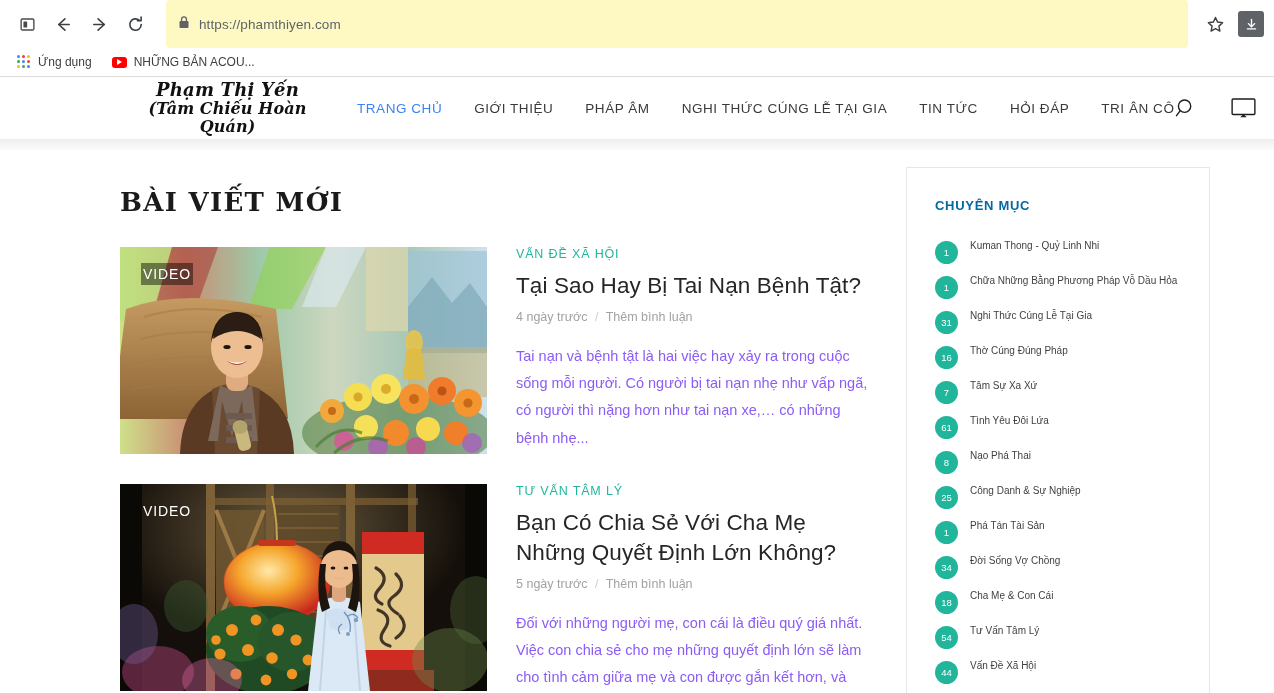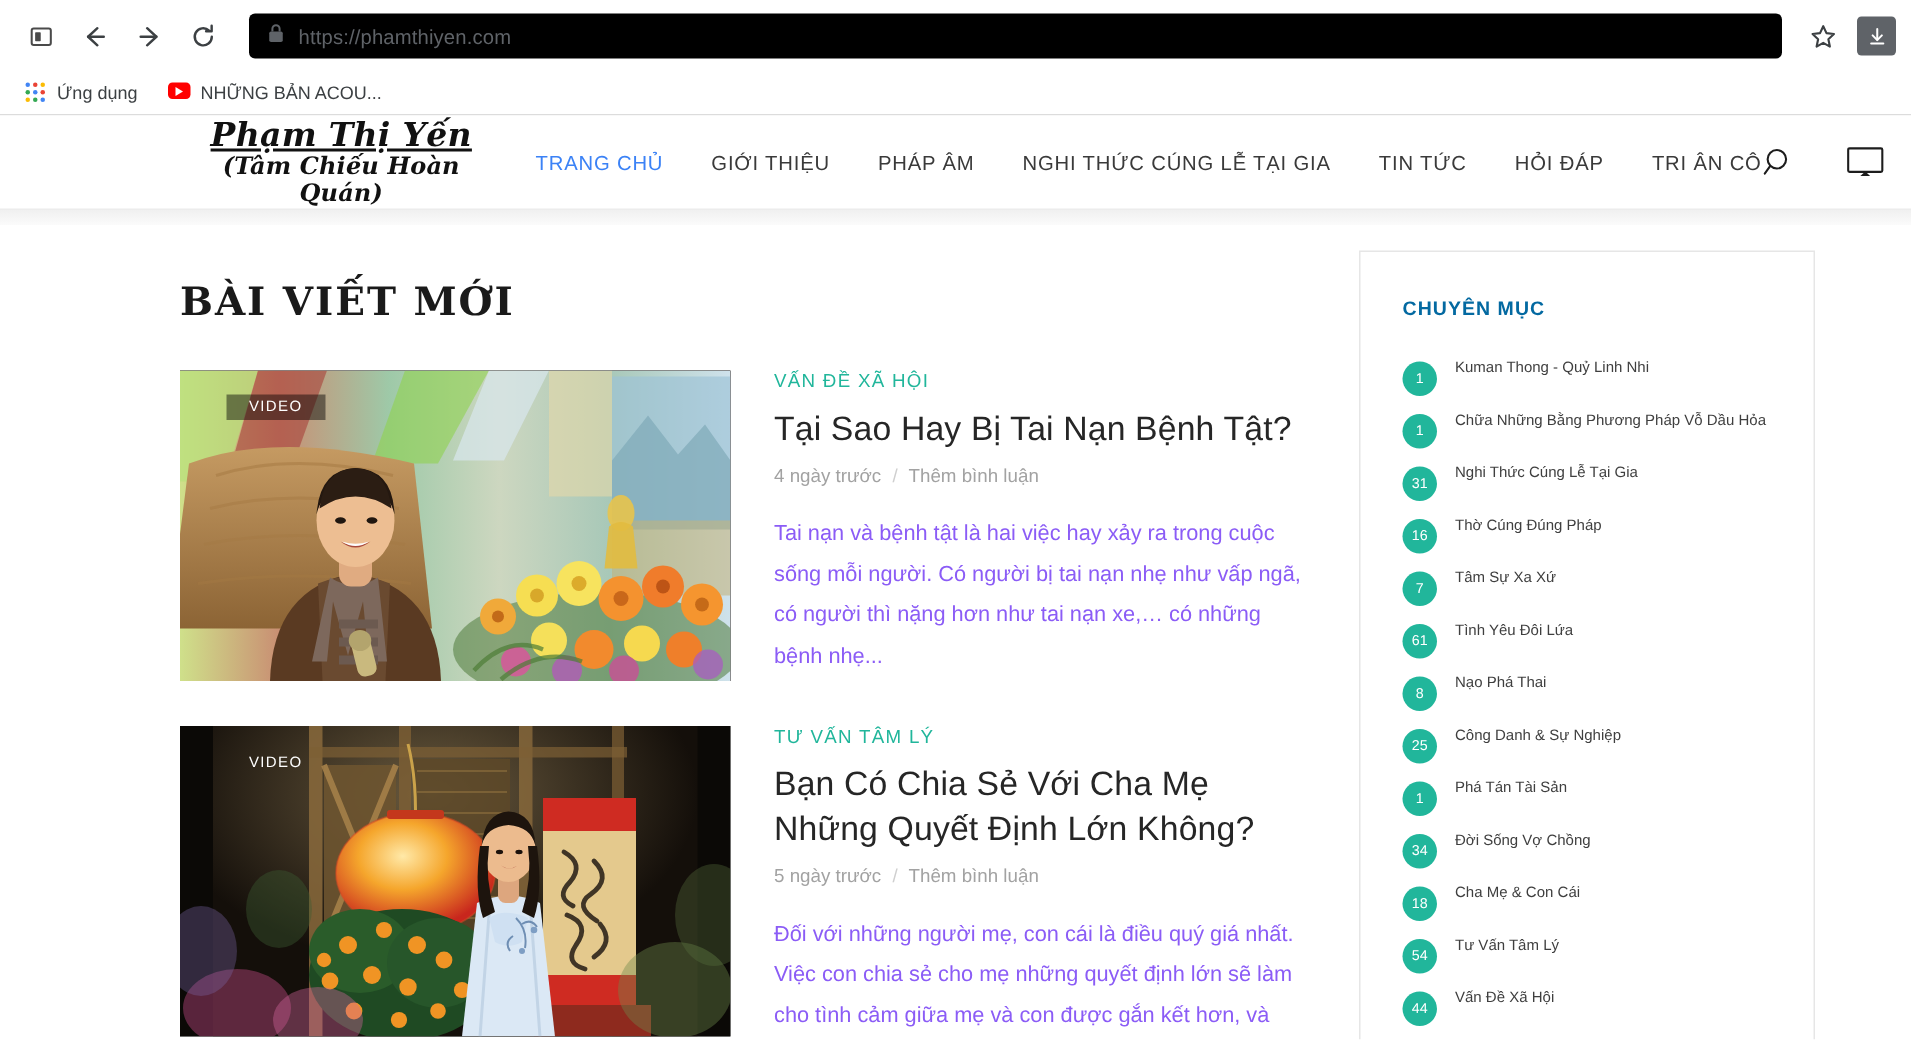--- a/index.html
+++ b/index.html
@@ -28,23 +28,23 @@
   .tb-btn {
     width: 34px; height: 34px;
     display: flex; align-items: center; justify-content: center;
     border-radius: 3px;
     flex: none;
     cursor: pointer;
   }
   .tb-btn svg { display: block; }
   .omnibox {
     flex: 1;
-    height: 30px;
+    height: 48px;
     margin: 0 8px 0 12px;
-    background: #000000;
+    background: #fef9c3;
     border-radius: 4px;
     display: flex;
     align-items: center;
     padding: 0 12px;
     gap: 9px;
     cursor: text;
   }
   .omnibox .url {
     font-size: 13.5px;
     color: #5f6368;
@@ -62,21 +62,21 @@
   }
   .bookmark-bar {
     height: 28px;
     display: flex;
     align-items: center;
     padding: 0 10px;
     gap: 6px;
     background: #ffffff;
   }
   .bm-item {
-    display: flex; gap: 7px;
+    display: flex; align-items: center; gap: 7px;
     padding: 2px 7px;
     border-radius: 3px;
     cursor: pointer;
   }
   .bm-label {
     font-size: 12px;
     color: #3c4043;
     white-space: nowrap;
   }
   .apps-grid {
@@ -125,21 +125,21 @@
     width: 215px;
     margin-left: 120px;
     flex: none;
     text-align: center;
     line-height: 1.12;
     color: #111;
     font-family: "DejaVu Serif", serif;
     font-style: italic;
     cursor: pointer;
   }
-  .brand-l1 { font-size: 22px; font-weight: 700; letter-spacing: .2px; text-decoration: underline; }
+  .brand-l1 { font-size: 18px; font-weight: 700; letter-spacing: .2px; }
   .brand-l2 { font-size: 16px; font-weight: 700; letter-spacing: .1px; }
 
   .mainnav {
     display: flex;
     align-items: center;
     gap: 32px;
     margin-left: 22px;
     flex: 1;
   }
   .navitem {
@@ -189,26 +189,26 @@
     width: 367px; height: 207px;
     flex: none;
     position: relative;
     overflow: hidden;
     cursor: pointer;
     background: #000;
   }
   .thumb-wrap svg { display: block; width: 100%; height: 100%; }
   .video-badge {
     position: absolute;
-    left: 31px; top: 16px;
+    left: 21px; top: 16px;
     background: rgba(0,0,0,.45);
     color: #fff;
-    font-size: 10px;
+    font-size: 14px;
     letter-spacing: .9px;
-    padding: 3px 15px;
+    padding: 3px 2px;
     font-weight: 400;
   }
   .video-badge.plain { background: transparent; }
 
   .post-body { flex: 1; padding-top: 0px; min-width: 0; }
   .post-cat {
     font-size: 12.5px;
     color: #21b69b;
     letter-spacing: .85px;
     margin-bottom: 10px;

